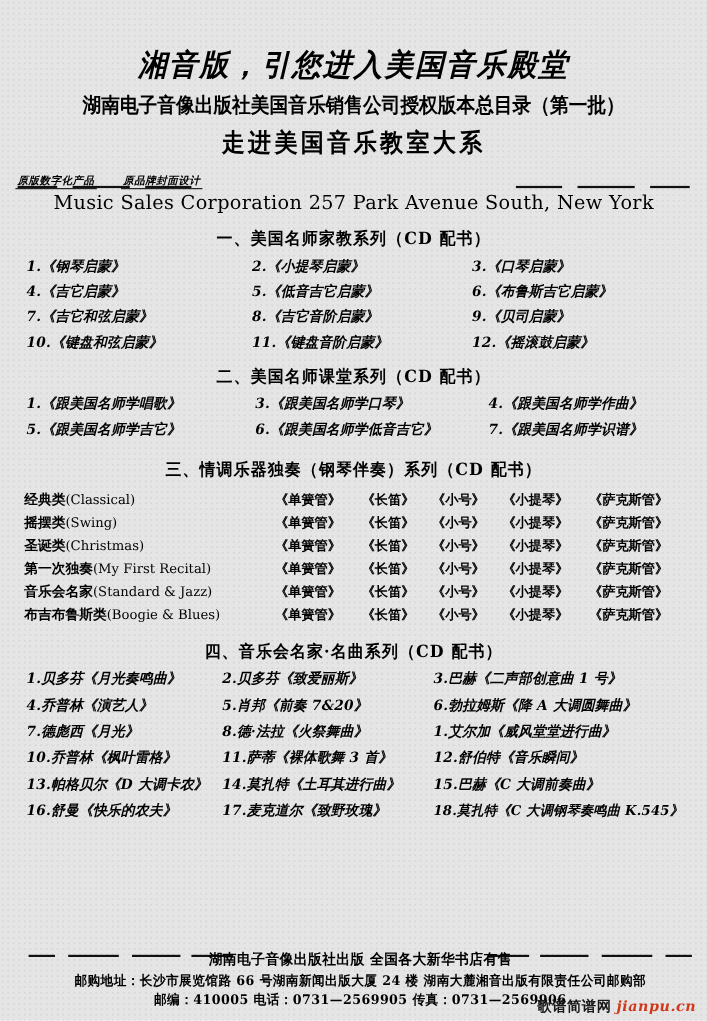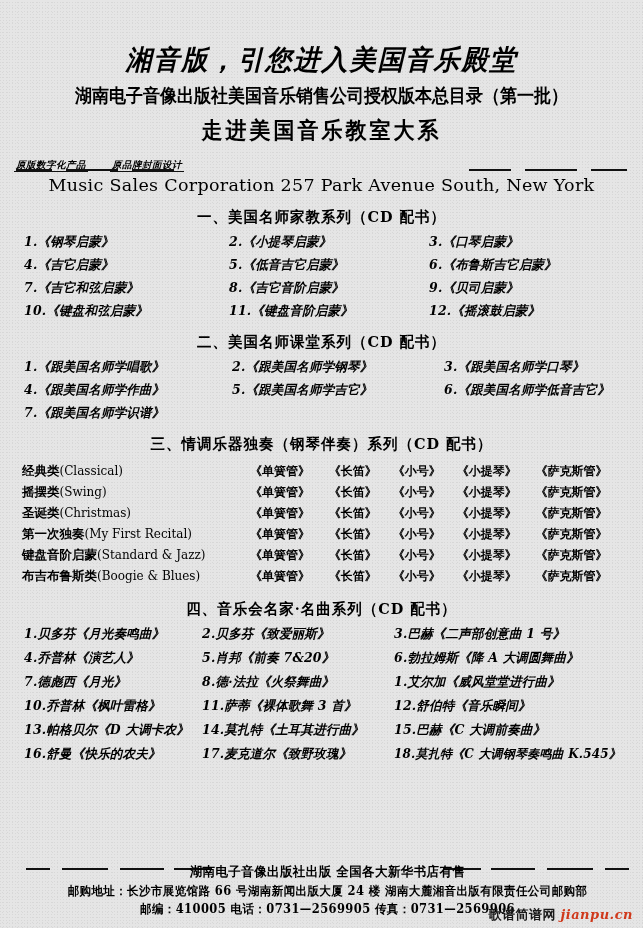--- a/index.html
+++ b/index.html
@@ -234,21 +234,20 @@
       <div class="cell">8.《吉它音阶启蒙》</div>
       <div class="cell">9.《贝司启蒙》</div>
       <div class="cell">10.《键盘和弦启蒙》</div>
       <div class="cell">11.《键盘音阶启蒙》</div>
       <div class="cell">12.《摇滚鼓启蒙》</div>
     </div>
 
     <div class="section-head">二、美国名师课堂系列（CD 配书）</div>
     <div class="grid3 master-class">
       <div class="cell">1.《跟美国名师学唱歌》</div>
-      <div class="cell">2.《跟美国名师学钢琴》</div>
       <div class="cell">3.《跟美国名师学口琴》</div>
       <div class="cell">4.《跟美国名师学作曲》</div>
       <div class="cell">5.《跟美国名师学吉它》</div>
       <div class="cell">6.《跟美国名师学低音吉它》</div>
       <div class="cell">7.《跟美国名师学识谱》</div>
       <div class="cell"></div>
       <div class="cell"></div>
     </div>
 
     <div class="section-head">三、情调乐器独奏（钢琴伴奏）系列（CD 配书）</div>
@@ -280,21 +279,21 @@
         </tr>
         <tr>
           <td class="genre"><span>第一次独奏</span><span class="latin">(My First Recital)</span></td>
           <td class="inst">《单簧管》</td>
           <td class="inst">《长笛》</td>
           <td class="inst">《小号》</td>
           <td class="inst">《小提琴》</td>
           <td class="inst">《萨克斯管》</td>
         </tr>
         <tr>
-          <td class="genre"><span>键盘音阶启蒙</span><span class="latin">(Standard &amp; Jazz)</span></td>
+          <td class="genre"><span>音乐会名家</span><span class="latin">(Standard &amp; Jazz)</span></td>
           <td class="inst">《单簧管》</td>
           <td class="inst">《长笛》</td>
           <td class="inst">《小号》</td>
           <td class="inst">《小提琴》</td>
           <td class="inst">《萨克斯管》</td>
         </tr>
         <tr>
           <td class="genre"><span>布吉布鲁斯类</span><span class="latin">(Boogie &amp; Blues)</span></td>
           <td class="inst">《单簧管》</td>
           <td class="inst">《长笛》</td>

